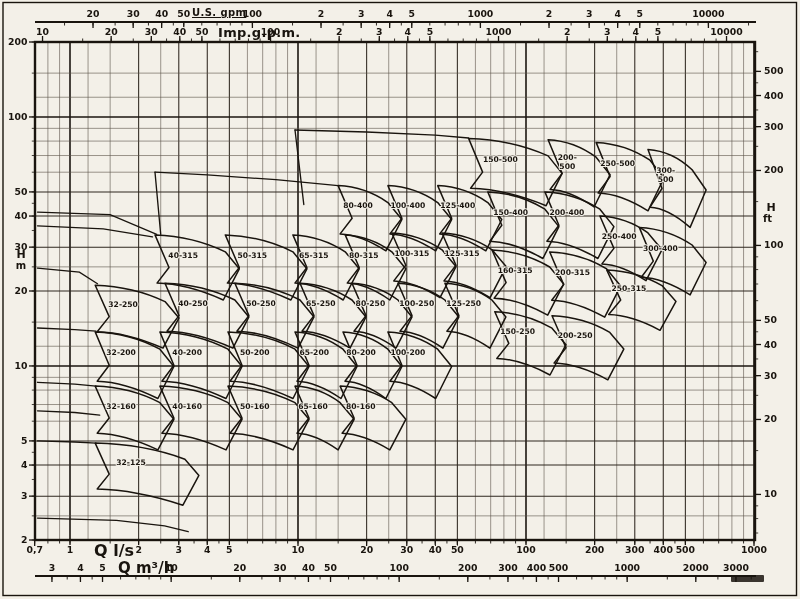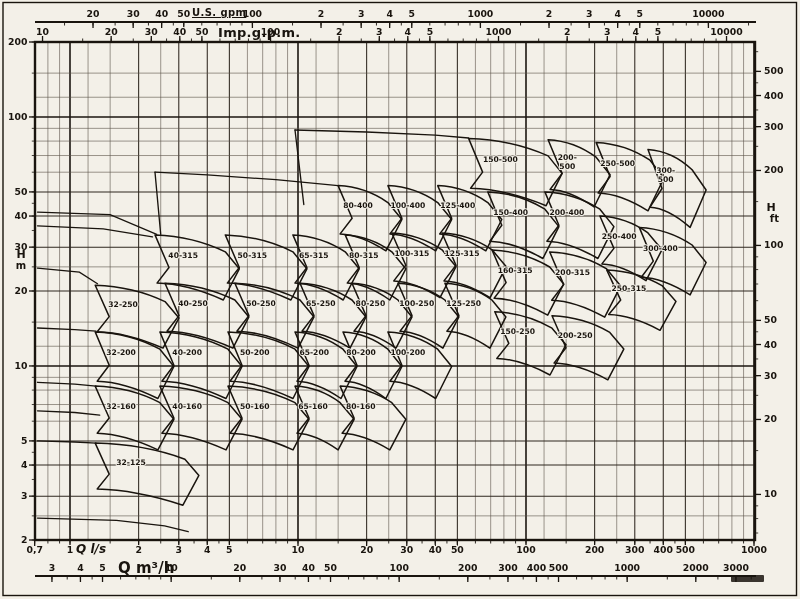--- a/index.html
+++ b/index.html
@@ -3,26 +3,26 @@
 <meta charset="utf-8">
 <style>
   html,body{margin:0;padding:0;background:#c9c5bc;}
   #page{position:relative;width:800px;height:599px;background:#f3f0e8;overflow:hidden;
         font-family:"DejaVu Sans","Liberation Sans",sans-serif;}
   #chart-svg{position:absolute;left:0;top:0;z-index:1;}
   .ax-title{position:absolute;z-index:2;font-weight:bold;color:#19140e;white-space:nowrap;
             pointer-events:none;line-height:1;}
   #t-us{left:192px;top:8px;font-size:10px;letter-spacing:.4px;text-decoration:underline;}
   #t-imp{left:210px;top:26px;font-size:13px;letter-spacing:.3px;padding-left:8px;}
-  #t-ls{left:76px;top:543px;font-size:12px;font-style:italic;}
+  #t-ls{left:94px;top:543px;font-size:16px;}
   #t-m3h{left:118px;top:561px;font-size:15px;}
   #t-hm-h{left:13px;top:249px;width:16px;text-align:center;font-size:11px;}
   #t-hm-u{left:13px;top:261px;width:16px;text-align:center;font-size:10px;}
   #t-hft-h{left:763px;top:202px;width:16px;text-align:center;font-size:11px;}
-  #t-hft-u{left:763px;top:214px;width:16px;text-align:right;font-size:10px;}
+  #t-hft-u{left:763px;top:214px;width:16px;text-align:left;font-size:10px;}
 </style>
 </head>
 <body>
 
 <div id="page">
   <svg id="chart-svg" width="800" height="599" viewBox="0 0 800 599">
       <rect x="0" y="0" width="800" height="599" fill="#f3f0e8"></rect>
       <rect x="3" y="2.5" width="793.5" height="593" fill="none" stroke="#19140e" stroke-width="1.4"></rect>
       <defs>
         <clipPath id="plotclip">

